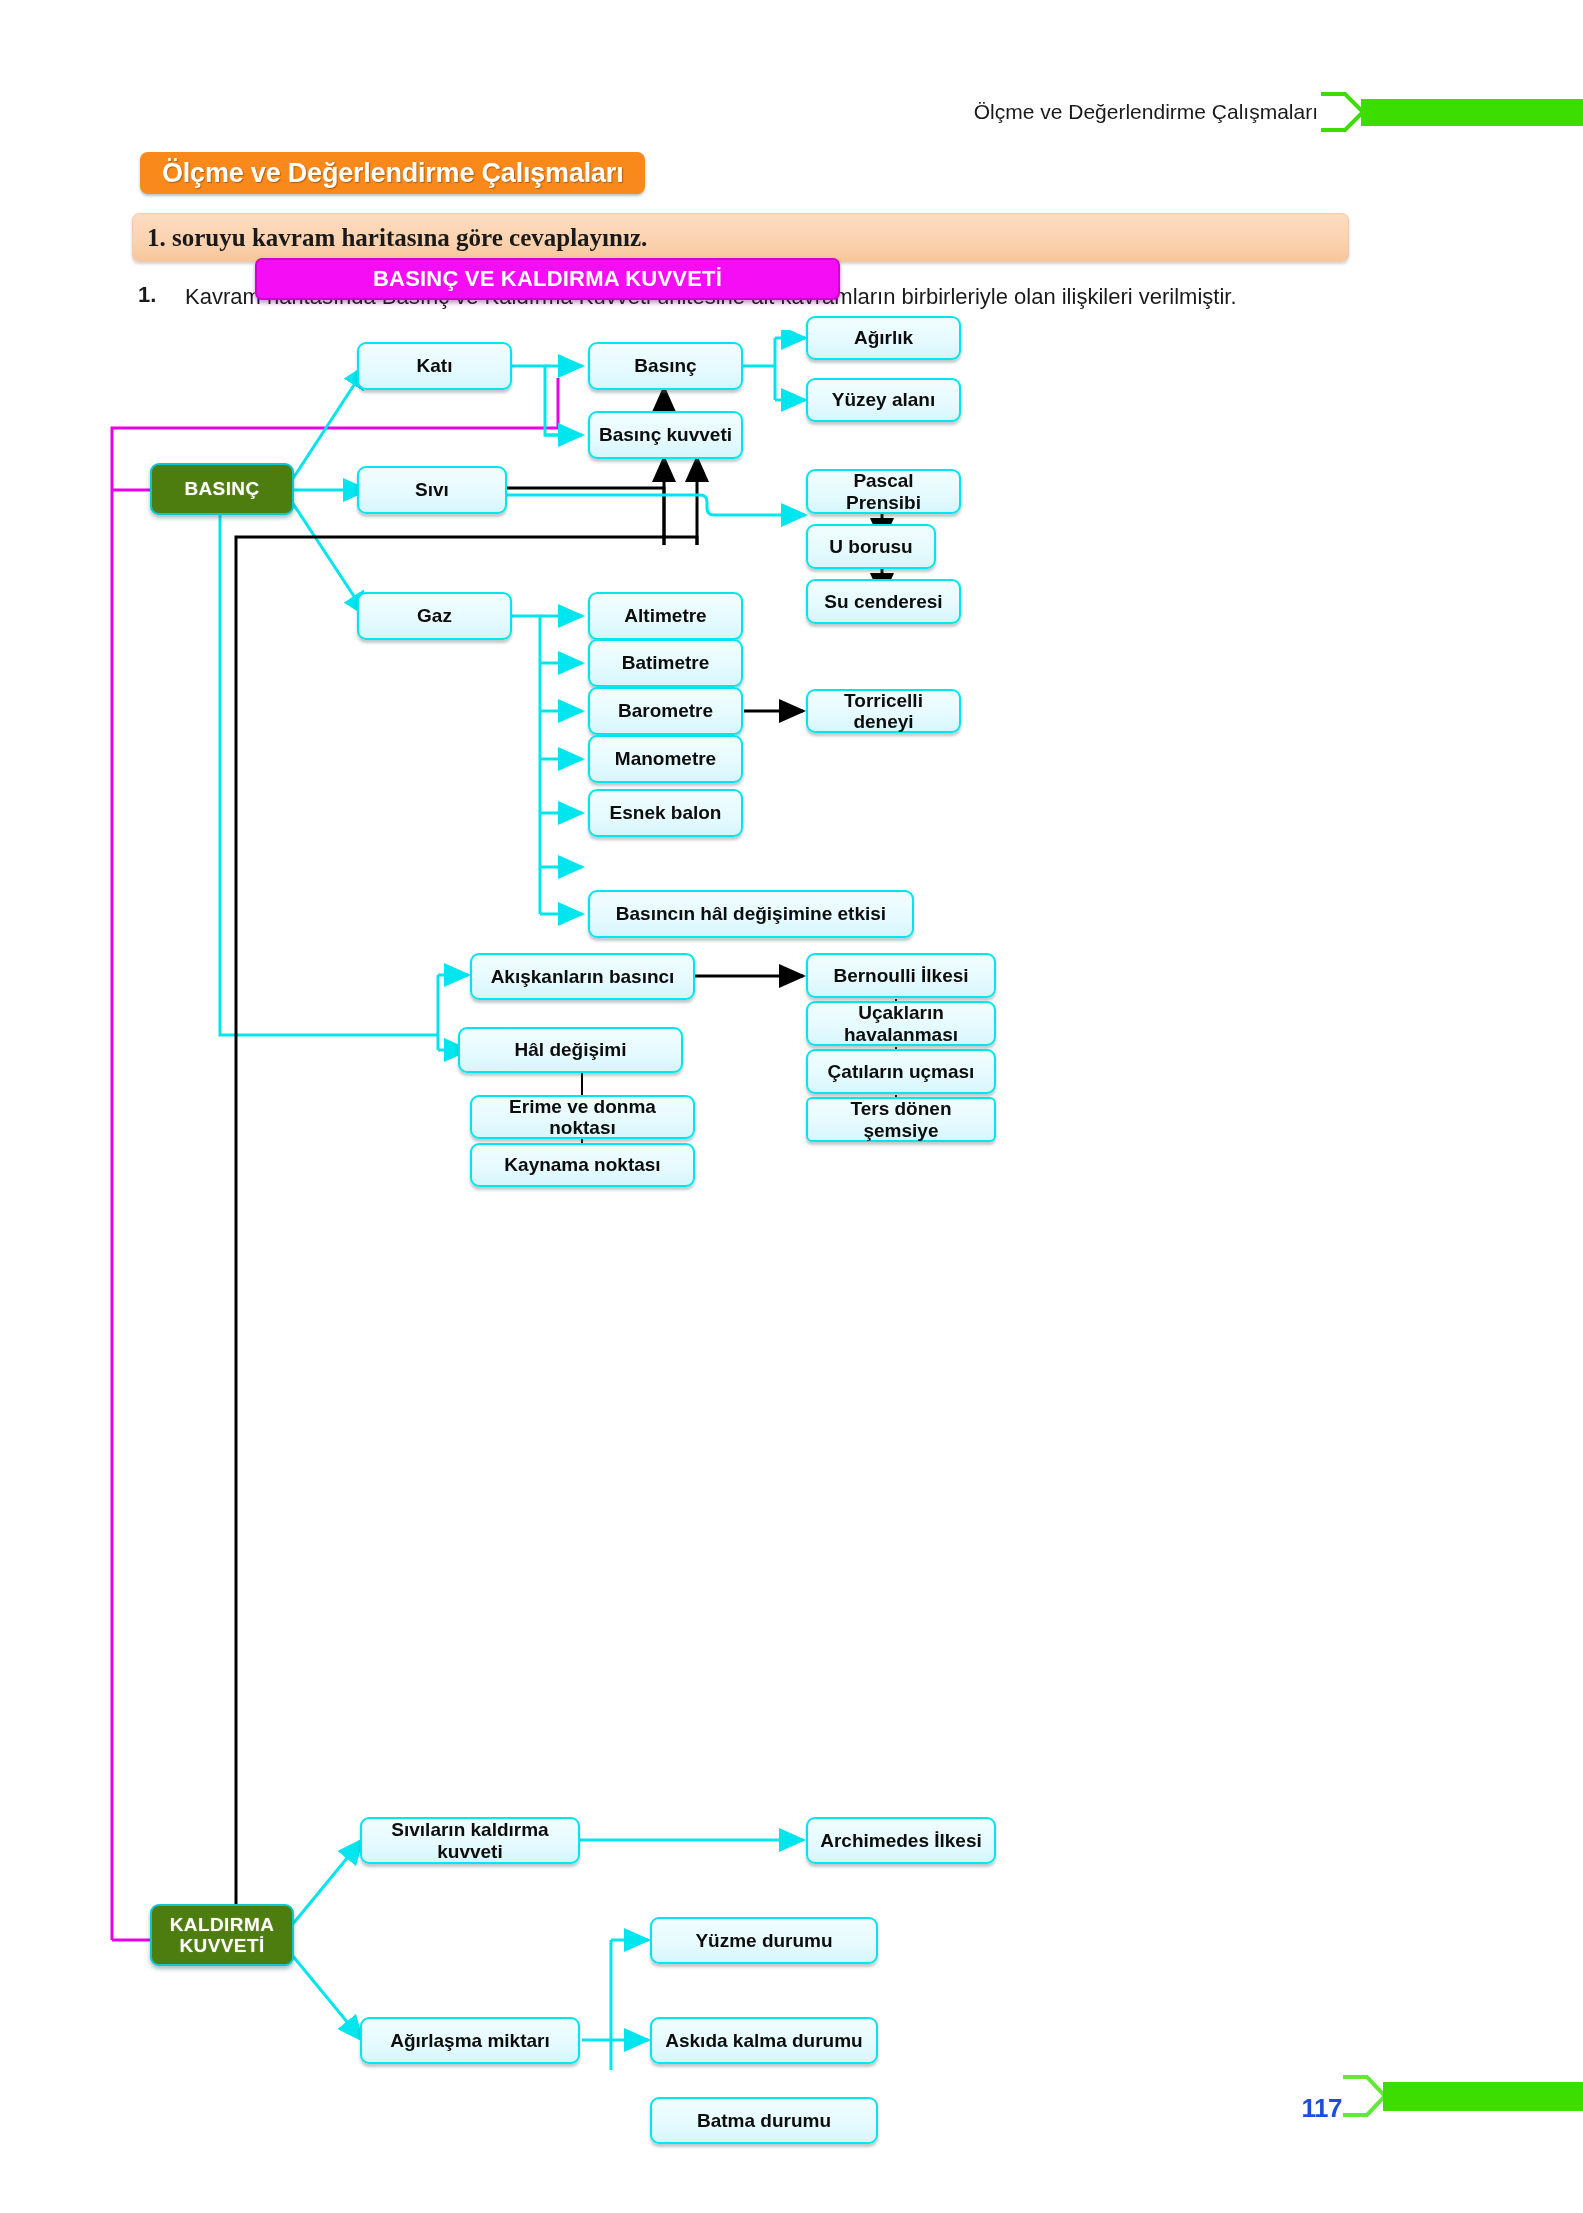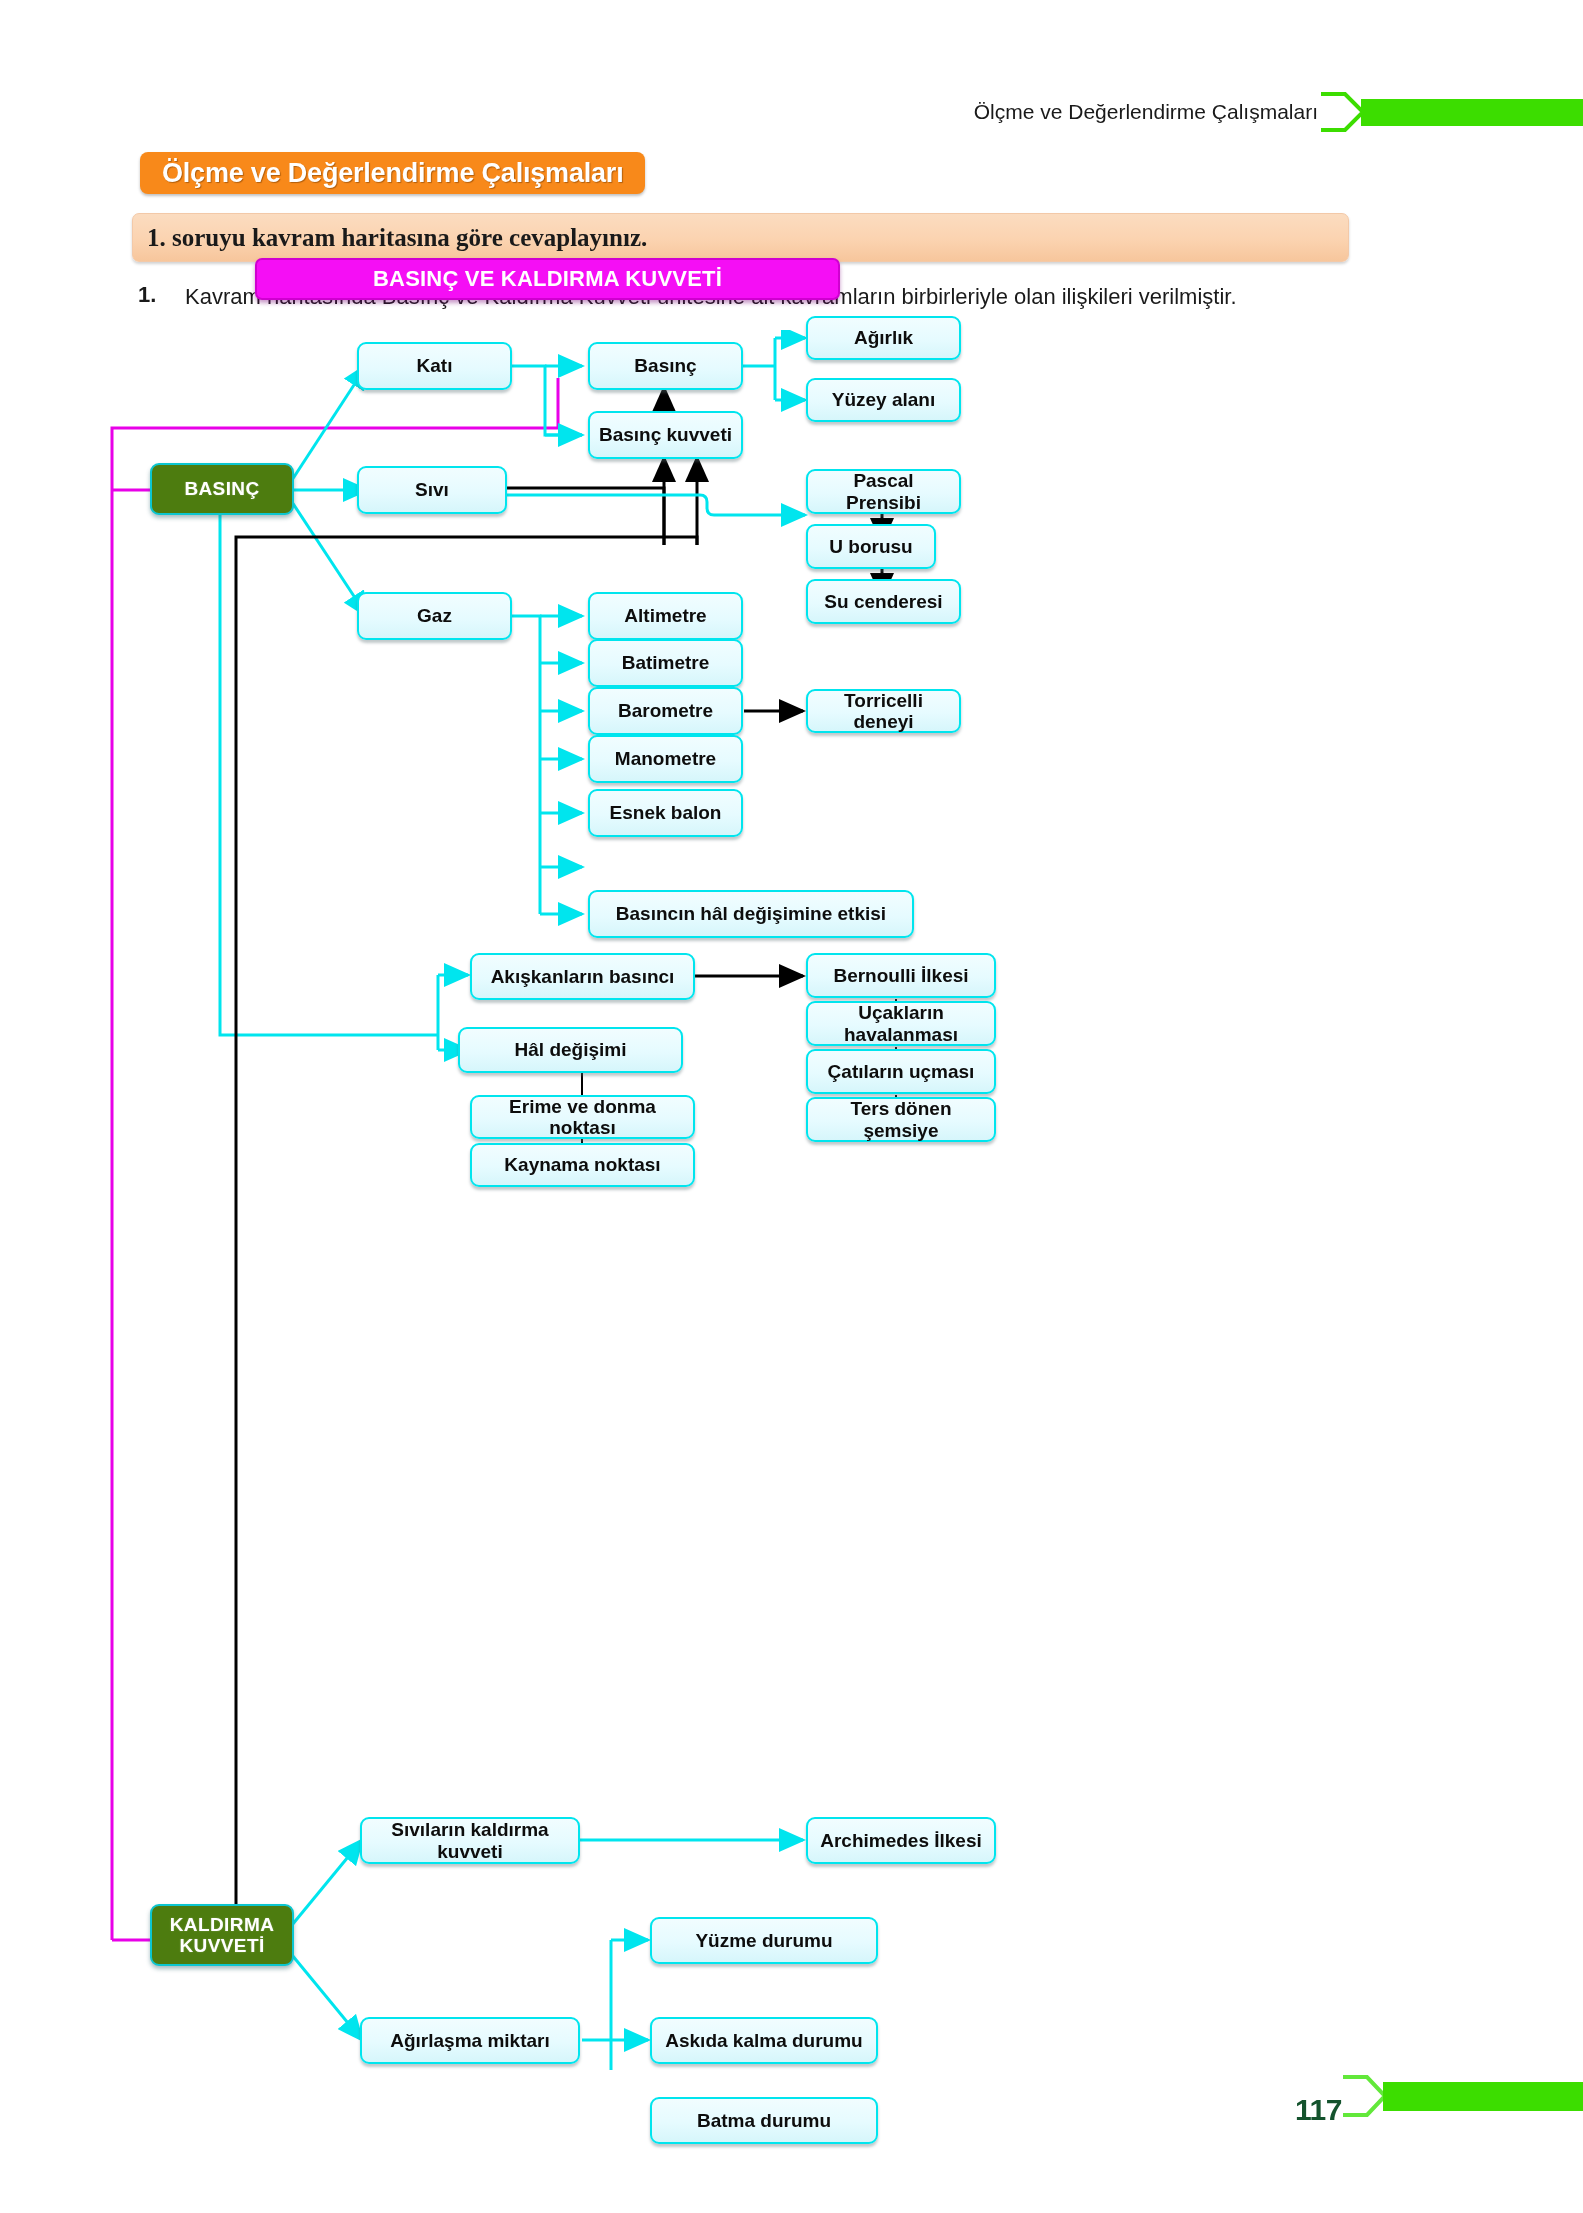--- a/index.html
+++ b/index.html
@@ -105,21 +105,21 @@
     color:#ffffff;
     font-size:22px; font-weight:bold;
     letter-spacing:.2px;
     border-radius:7px;
     box-shadow:0 3px 4px rgba(120,0,120,.4);
   }
   .node.two-line{ flex-direction:column; }
   
   .ftr-num{
     position:absolute; right:241px; top:2093px;
-    font-size:30px; font-weight:bold; color:#14532d;
+    font-size:26px; font-weight:bold; color:#1d4ed8;
     letter-spacing:-.5px;
   }
   .ftr-chevron{ position:absolute; right:196px; top:2071px; width:46px; height:50px;}
   .ftr-bar{
     position:absolute; right:0; top:2082px;
     width:200px; height:29px; background:#3cdd00;
   }
 </style>
 </head>
 <body>
@@ -265,21 +265,21 @@
   <div class="node" style="left:806px;top:359px;width:155px;height:44px;">Torricelli deneyi</div>
 
   <div class="node" style="left:470px;top:623px;width:225px;height:47px;">Akışkanların basıncı</div>
   <div class="node" style="left:458px;top:697px;width:225px;height:46px;">Hâl değişimi</div>
   <div class="node" style="left:470px;top:765px;width:225px;height:44px;">Erime ve donma noktası</div>
   <div class="node" style="left:470px;top:813px;width:225px;height:44px;">Kaynama noktası</div>
 
   <div class="node" style="left:806px;top:623px;width:190px;height:45px;">Bernoulli İlkesi</div>
   <div class="node" style="left:806px;top:671px;width:190px;height:45px;">Uçakların havalanması</div>
   <div class="node" style="left:806px;top:719px;width:190px;height:45px;">Çatıların uçması</div>
-  <div class="node" style="left:806px;top:767px;width:190px;height:45px;">Ters dönen şemsiye</div>
+  <div class="node" style="left:806px;top:767px;width:190px;height:45px;border-radius:6px;">Ters dönen şemsiye</div>
 
   <div class="node" style="left:360px;top:1487px;width:220px;height:47px;">Sıvıların kaldırma kuvveti</div>
   <div class="node" style="left:806px;top:1487px;width:190px;height:47px;">Archimedes İlkesi</div>
   <div class="node" style="left:360px;top:1687px;width:220px;height:47px;">Ağırlaşma miktarı</div>
   <div class="node" style="left:650px;top:1587px;width:228px;height:47px;">Yüzme durumu</div>
   <div class="node" style="left:650px;top:1687px;width:228px;height:47px;">Askıda kalma durumu</div>
   <div class="node" style="left:650px;top:1767px;width:228px;height:47px;">Batma durumu</div>
 
 </div>
 

